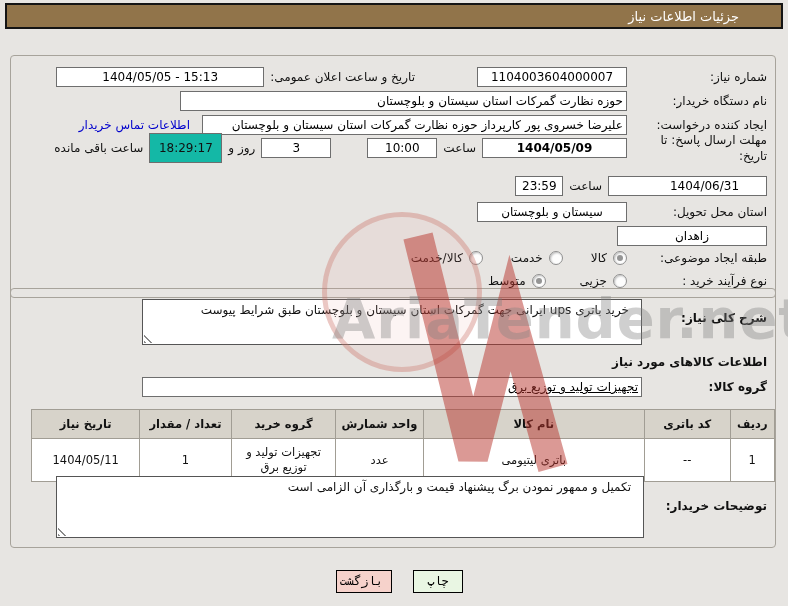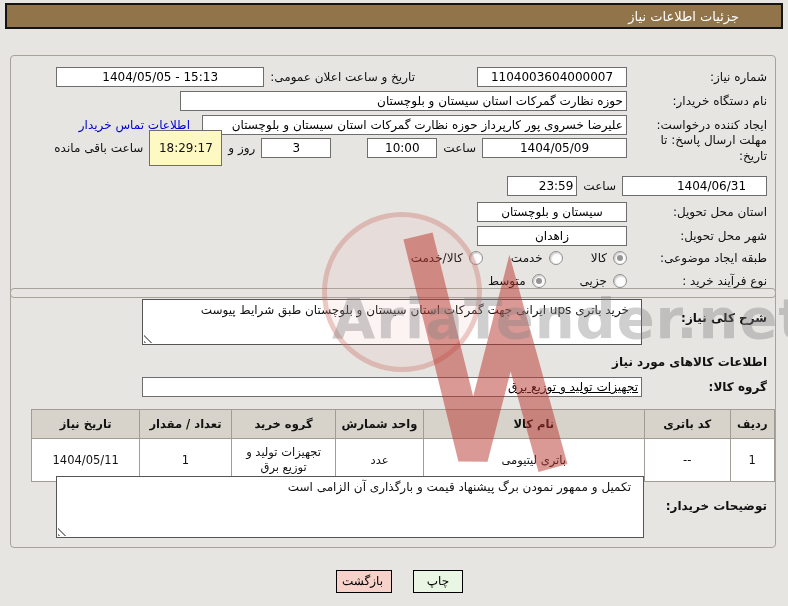--- a/index.html
+++ b/index.html
@@ -12,42 +12,42 @@
   .gbox1{top:55px;height:243px;}
   .gbox2{top:288px;height:260px;}
   .row{position:absolute;right:8px;left:6px;display:flex;align-items:center;gap:6px;font-size:12px;}
   .lbl{width:134px;flex:0 0 auto;line-height:1.35;}
   .bold{font-weight:bold;}
   .input{background:#fff;border:1px solid #6e6e6e;height:20px;font-size:12px;font-family:inherit;
          padding:0 3px;box-sizing:border-box;}
   .center{text-align:center;direction:ltr;}
   .rightal{text-align:right;}
   .u{text-decoration:underline;}
-  .ylw{background:#fef9c3;border:1px solid #6e6e6e;height:36px;width:73px;display:flex;align-items:center;
+  .ylw{background:#14b8a6;border:1px solid #6e6e6e;height:30px;width:73px;display:flex;align-items:center;
        justify-content:center;font-size:12px;box-sizing:border-box;direction:ltr;}
   .link{color:#0000cc;cursor:pointer;font-size:12px;}
   .radio{width:12px;height:12px;border-radius:50%;border:1px solid #8f8f8f;background:#fdfdfd;
          position:relative;flex:0 0 auto;box-shadow:inset 1px 1px 2px rgba(0,0,0,.25);}
   .radio.on::after{content:'';position:absolute;inset:3px;border-radius:50%;background:#959595;}
   .checkbox{width:12px;height:12px;border:1px solid #9a9a9a;background:#f1f1f1;flex:0 0 auto;
             box-shadow:inset 1px 1px 2px rgba(0,0,0,.22);}
   .opt{display:flex;align-items:center;gap:6px;}
   .tarea{position:absolute;background:#fff;border:1px solid #555;box-sizing:border-box;}
   .taval{padding:2px 12px;font-size:12px;text-align:right;line-height:1.4;}
   .grip{position:absolute;left:1px;bottom:1px;width:11px;height:11px;
         background:repeating-linear-gradient(45deg,#8a8a8a 0 1.5px,transparent 1.5px 4.5px);
         clip-path:polygon(0 0,0 100%,100% 100%);cursor:nwse-resize;}
   .flbl{position:absolute;font-size:12px;}
   .tbl{position:absolute;top:120px;left:20px;border-collapse:collapse;background:#fff;
        border:1px solid #7d7972;table-layout:fixed;}
   .tbl th,.tbl td{border:1px solid #a19d94;font-size:11.5px;padding:2px 4px;text-align:center;line-height:1.3;}
   .tbl th{background:#d7d3ca;font-weight:bold;height:24px;}
   .tbl td{height:38px;}
   .btn{position:absolute;top:570px;height:23px;border:1px solid #000;font-size:12px;
-       font-family:Liberation Serif, serif;cursor:pointer;padding:0 8px;}
+       font-family:Liberation Mono, monospace;cursor:pointer;padding:0 8px;}
   .btn-print{left:413px;width:50px;background:#e9f6e3;}
   .btn-back{left:336px;width:56px;background:#f6d2cb;}
   .watermark{position:absolute;left:0;top:190px;width:788px;height:300px;pointer-events:none;z-index:50;}
   .wm-circle{position:absolute;left:322px;top:22px;width:150px;height:150px;border-radius:50%;
              border:5px solid rgba(200,105,95,.32);background:rgba(225,150,140,.10);}
   .wm-text{position:absolute;left:332px;top:96px;font-size:56px;font-weight:bold;direction:ltr;
            color:rgba(130,130,130,.38);letter-spacing:1px;white-space:nowrap;}
   .wm-logo{position:absolute;left:388px;top:28px;}
 </style>
 </head>
@@ -74,42 +74,41 @@
     </div>
 
     <div class="row" style="top:59px">
       <span class="lbl">ایجاد کننده درخواست:</span>
       <input class="input rightal" style="width: 425px;" readonly="" value="علیرضا خسروی پور کارپرداز حوزه نظارت گمرکات استان سیستان و بلوچستان">
       <span class="link" style="margin-right:6px">اطلاعات تماس خریدار</span>
     </div>
 
     <div class="row" style="top:76px;height:32px">
       <span class="lbl">مهلت ارسال پاسخ: تا تاریخ:</span>
-      <input class="input center" style="width: 145px;" readonly="" value="1404/05/09">
+      <input class="input center" style="width: 145px; font-weight: bold;" readonly="" value="1404/05/09">
       <span>ساعت</span>
       <input class="input center" style="width: 70px;" readonly="" value="10:00">
       <input class="input center" style="width: 70px; margin-right: 30px;" readonly="" value="3">
       <span>روز و</span>
       <div class="ylw">18:29:17</div>
       <span>ساعت باقی مانده</span>
     </div>
 
     <div class="row" style="top:114px;height:32px">
-      <input class="input center" style="width: 145px; padding-left: 37px;" readonly="" value="1404/06/31">
+      <input class="input center" style="width: 159px; padding-left: 37px;" readonly="" value="1404/06/31">
       <span>ساعت</span>
-      <input class="input center" style="width: 70px; text-align: right;" readonly="" value="23:59">
+      <input class="input center" style="width: 48px;" readonly="" value="23:59">
     </div>
 
     <div class="row" style="top:146px">
       <span class="lbl">استان محل تحویل:</span>
       <input class="input center" style="width: 150px; direction: rtl;" readonly="" value="سیستان و بلوچستان">
     </div>
 
     <div class="row" style="top:170px">
-      <span class="lbl">شهر محل تحویل:</span>
       <input class="input center" style="width: 150px; direction: rtl;" readonly="" value="زاهدان">
     </div>
 
     <div class="row" style="top:194px">
       <span class="lbl">طبقه ایجاد موضوعی:</span>
       <span class="opt">
         <span class="radio on"></span>
         <span>کالا</span>
       </span>
       <span class="opt" style="margin-right:22px">

